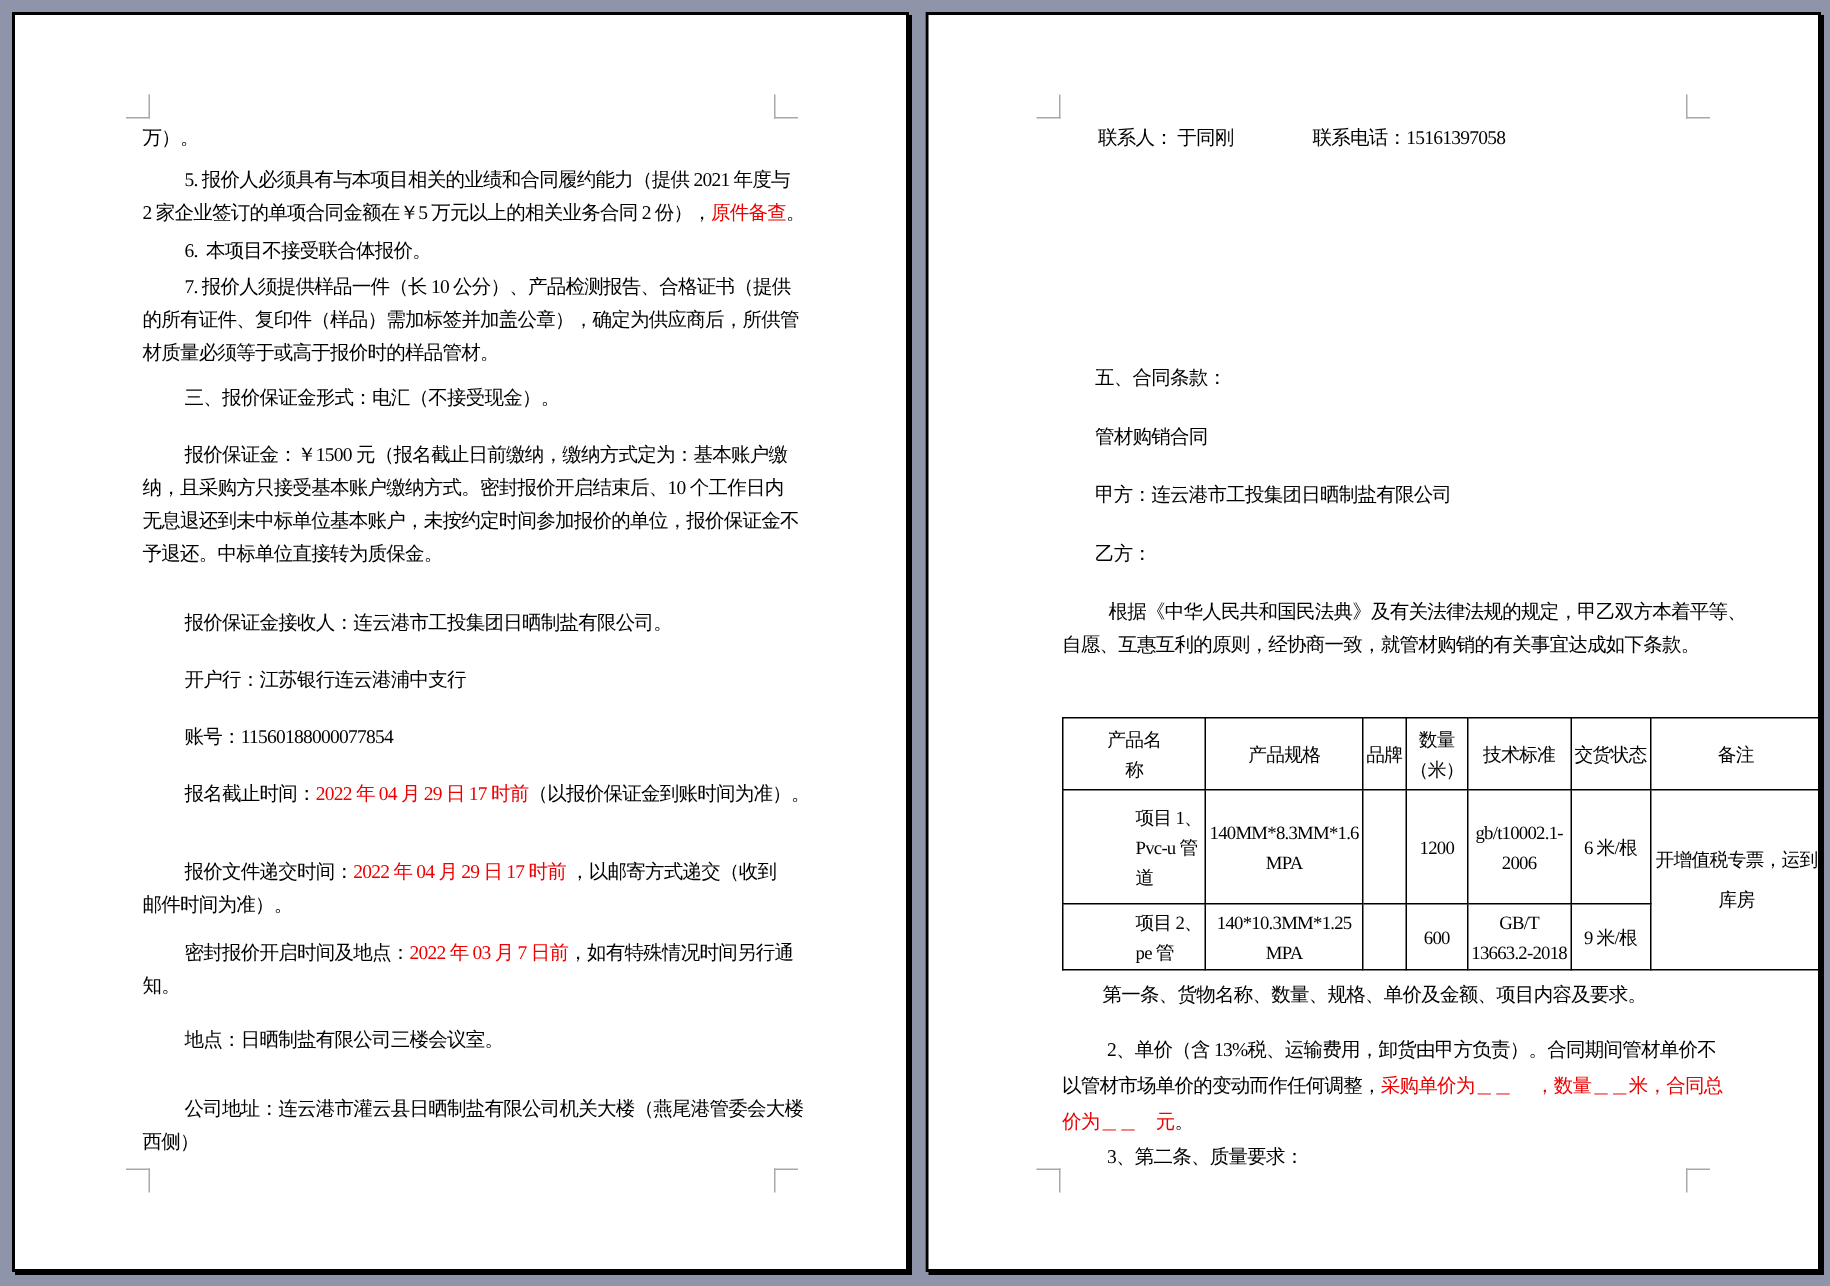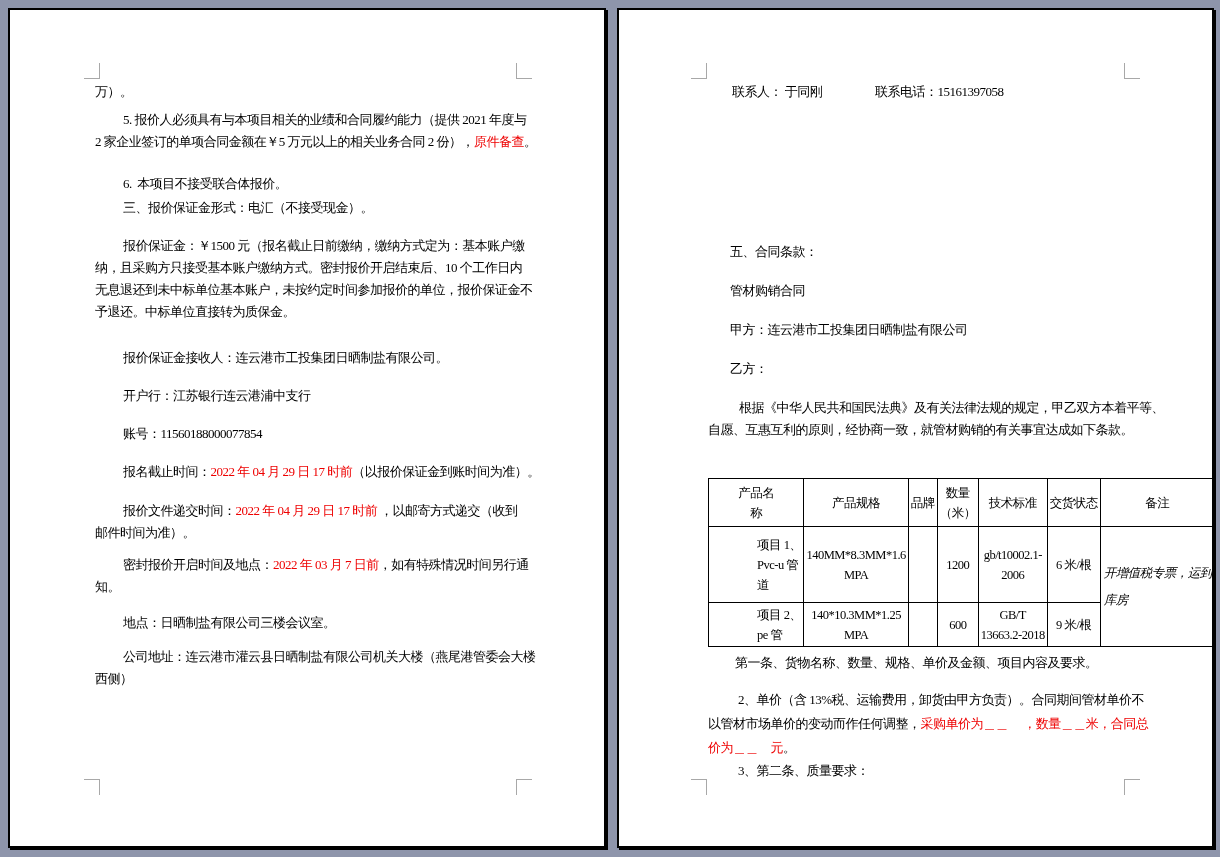--- a/index.html
+++ b/index.html
@@ -63,55 +63,58 @@
     font-family:"Liberation Serif","DejaVu Serif",serif;
     font-size:12.5px;
     line-height:20px;
     letter-spacing:-0.5px;
     white-space:pre;
     padding:1px 2px;
     color:#000000;
     overflow:visible;
   }
   table.contract td.cell-left{text-align:left;padding-left:48px;}
-  table.contract td.cell-note{text-align:left;line-height:27px;padding-left:3px;font-style:italic;}
+  table.contract td.cell-note{text-align:center;line-height:27px;padding-left:3px;}
   tr.hdr{height:48px;}
   tr.r1{height:76px;}
   tr.r2{height:44px;}
 </style>
 </head>
 <body>
 
 <div class="workspace">
 
   <div class="page page-left">
     <div class="crop tl"></div>
     <div class="crop tr"></div>
     <div class="crop bl"></div>
     <div class="crop br"></div>
 
     <div class="content">
       <p class="para" style="margin-bottom:6px">万）。</p>
-      <p class="para i28" style="margin-bottom:20px"><span>5. 报价人必须具有与本项目相关的业绩和合同履约能力（提供 2021 年度与
+      <p class="para i28" style="margin-bottom:3px"><span>5. 报价人必须具有与本项目相关的业绩和合同履约能力（提供 2021 年度与
 2 家企业签订的单项合同金额在￥5 万元以上的相关业务合同 2 份），</span><span class="red">原件备查</span><span>。</span></p>
       <p class="para i28" style="margin-bottom:2px">6.  本项目不接受联合体报价。</p>
+      <p class="para i28" style="margin-bottom:8px">7. 报价人须提供样品一件（长 10 公分）、产品检测报告、合格证书（提供
+的所有证件、复印件（样品）需加标签并加盖公章），确定为供应商后，所供管
+材质量必须等于或高于报价时的样品管材。</p>
       <p class="para i28" style="margin-bottom:16px">三、报价保证金形式：电汇（不接受现金）。</p>
       <p class="para i28" style="margin-bottom:24px">报价保证金：￥1500 元（报名截止日前缴纳，缴纳方式定为：基本账户缴
 纳，且采购方只接受基本账户缴纳方式。密封报价开启结束后、10 个工作日内
 无息退还到未中标单位基本账户，未按约定时间参加报价的单位，报价保证金不
 予退还。中标单位直接转为质保金。</p>
       <p class="para i28" style="margin-bottom:16px">报价保证金接收人：连云港市工投集团日晒制盐有限公司。</p>
       <p class="para i28" style="margin-bottom:16px">开户行：江苏银行连云港浦中支行</p>
       <p class="para i28" style="margin-bottom:16px">账号：11560188000077854</p>
-      <p class="para i28" style="margin-bottom:17px"><span>报名截止时间：</span><span class="red">2022 年 04 月 29 日 17 时前</span><span>（以报价保证金到账时间为准）。</span></p>
+      <p class="para i28" style="margin-bottom:30px"><span>报名截止时间：</span><span class="red">2022 年 04 月 29 日 17 时前</span><span>（以报价保证金到账时间为准）。</span></p>
       <p class="para i28" style="margin-bottom:10px"><span>报价文件递交时间：</span><span class="red">2022 年 04 月 29 日 17 时前</span><span> ，以邮寄方式递交（收到
 邮件时间为准）。</span></p>
       <p class="para i28" style="margin-bottom:14px"><span>密封报价开启时间及地点：</span><span class="red">2022 年 03 月 7 日前</span><span>，如有特殊情况时间另行通
 知。</span></p>
-      <p class="para i28" style="margin-bottom:12px">地点：日晒制盐有限公司三楼会议室。</p>
+      <p class="para i28" style="margin-bottom:24px">地点：日晒制盐有限公司三楼会议室。</p>
       <p class="para i28" style="margin-bottom:0">公司地址：连云港市灌云县日晒制盐有限公司机关大楼（燕尾港管委会大楼
 西侧）</p>
     </div>
   </div>
 
   <div class="page page-right">
     <div class="crop tl"></div>
     <div class="crop tr"></div>
     <div class="crop bl"></div>
     <div class="crop br"></div>

